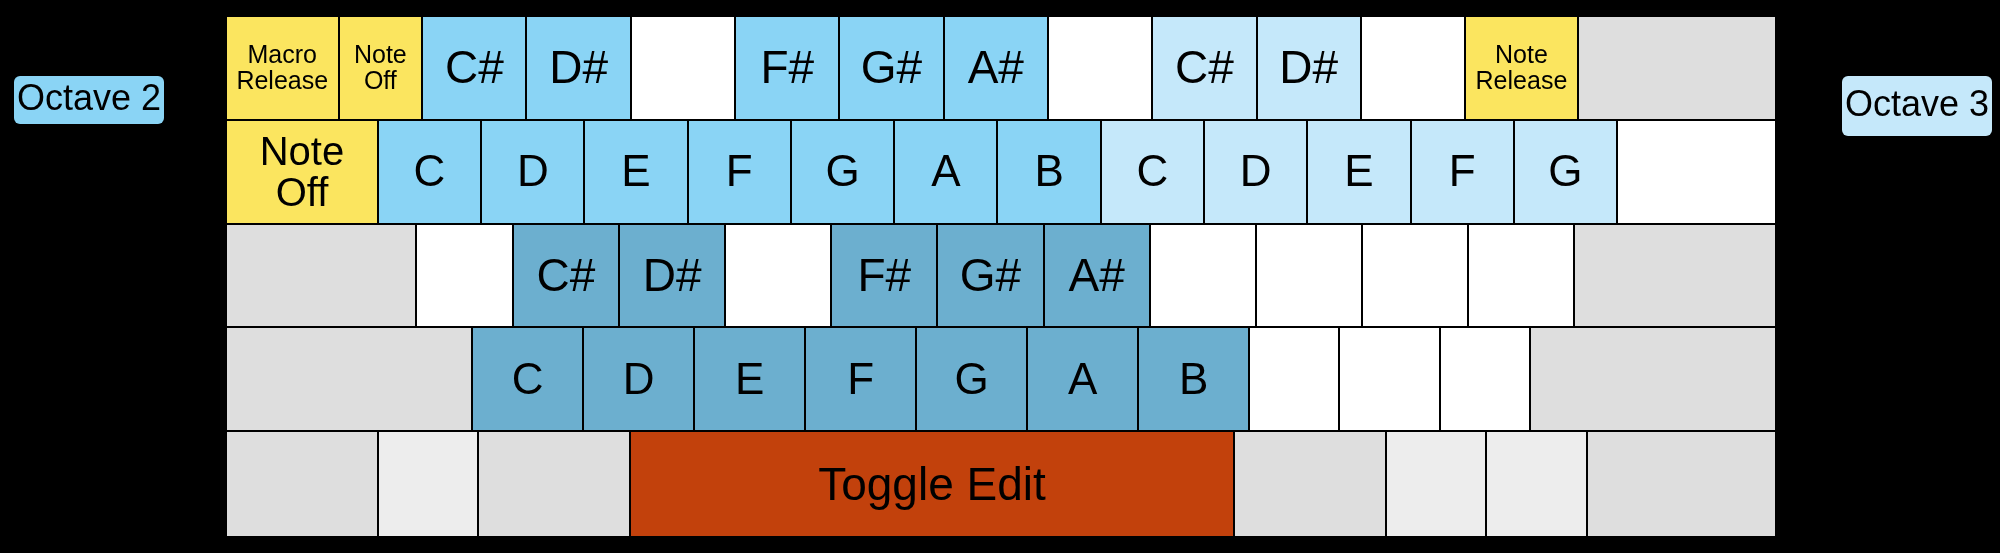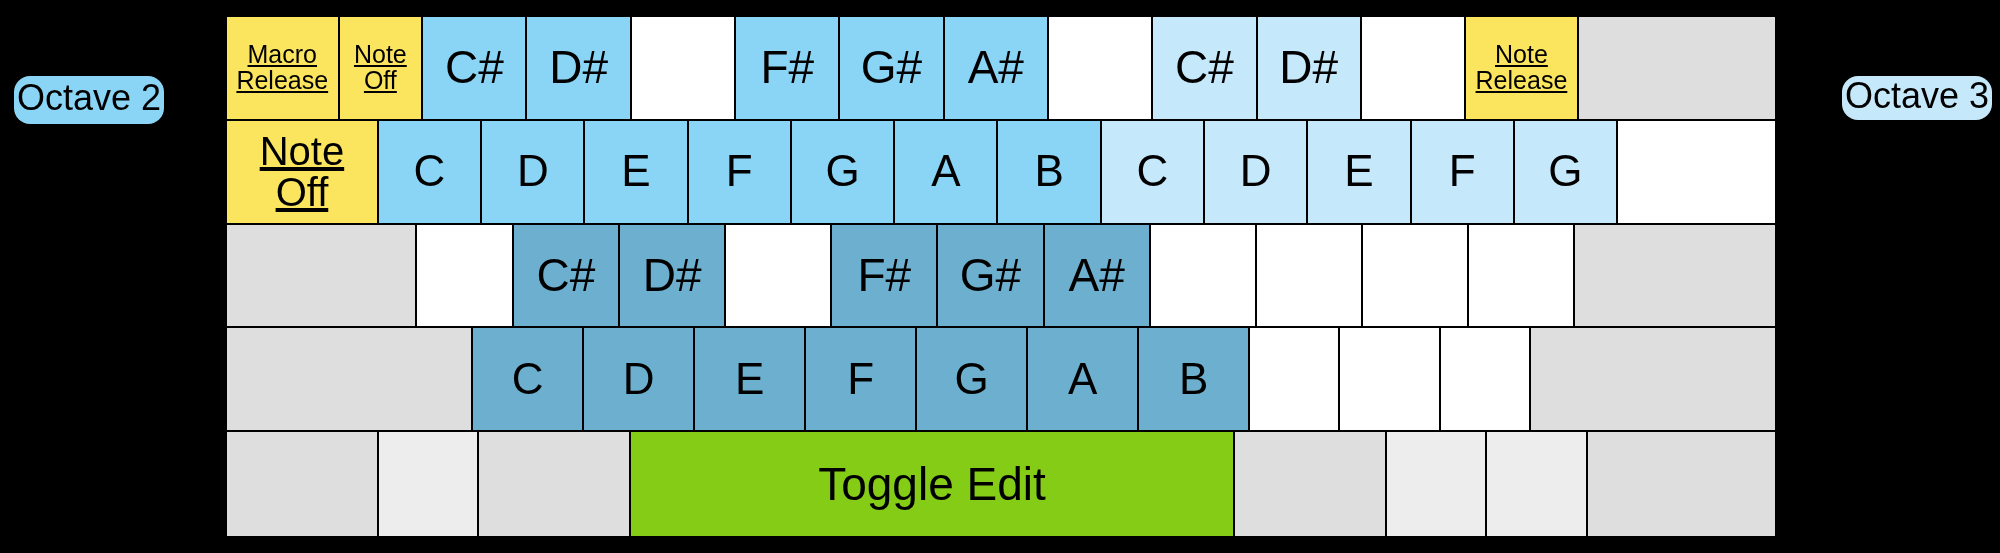--- a/index.html
+++ b/index.html
@@ -61,46 +61,46 @@
   .kb-row .key:last-child { border-right: none; }
 
   
   .f-white    { background: #ffffff; }
   .f-gray     { background: #dedede; }
   .f-gray2    { background: #ededed; }
   .f-yellow   { background: #fbe55f; }
   .f-blue     { background: #8ad4f5; }
   .f-bluelite { background: #c5e8fa; }
   .f-bluedark { background: #6cafcf; }
-  .f-pink     { background: #84cc16; }
+  .f-pink     { background: #c2410c; }
 
   
   .lbl-big    { font-size: 46px; }
   .lbl-med    { font-size: 40px; }
   .lbl-small  { font-size: 25px; }
   .lbl-wide   { font-size: 44px; }
 
-  .two-line { white-space: pre-line; text-decoration: underline; }
+  .two-line { white-space: pre-line; }
 
   
   .octave-pill {
     position: absolute;
     box-sizing: border-box;
-    border-radius: 16px;
+    border-radius: 6px;
     display: flex;
     align-items: center;
     justify-content: center;
     font-size: 36px;
     color: #000000;
     padding: 4px 16px 8px 16px;
     white-space: nowrap;
   }
   #octave-2 { left: 14px;   top: 76px;  width: 150px; height: 48px; }
   #octave-1 { left: 14px;   top: 282px; width: 150px; height: 48px; }
-  #octave-3 { left: 1842px; top: 76px;  width: 150px; height: 44px; }
+  #octave-3 { left: 1842px; top: 76px;  width: 150px; height: 60px; }
 </style>
 </head>
 <body>
 
 <div id="stage">
 
   <div id="octave-2" class="octave-pill f-blue">Octave 2</div>
 
 
   <div id="octave-3" class="octave-pill f-bluelite">Octave 3</div>

